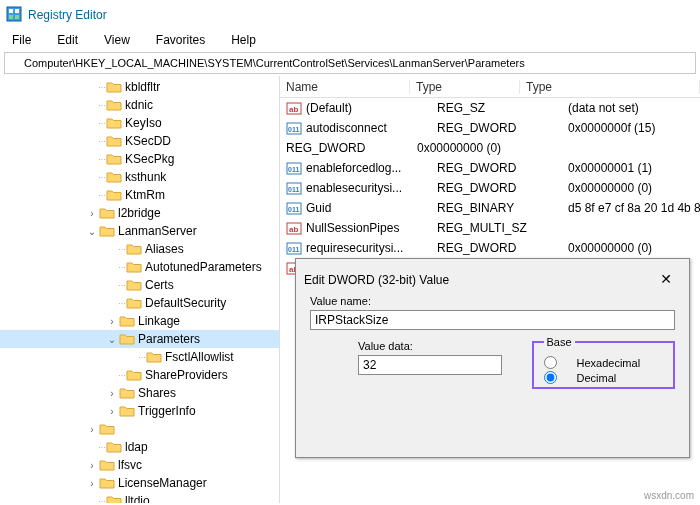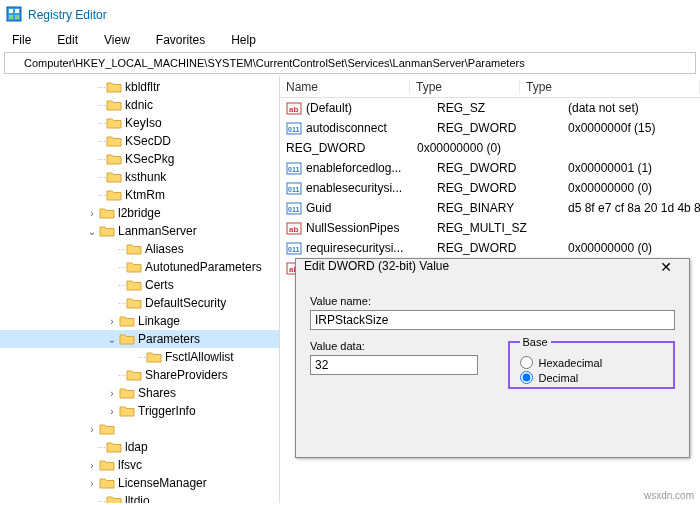--- a/index.html
+++ b/index.html
@@ -27,31 +27,31 @@
     .list-header div { padding: 0 6px; border-right: 1px solid #e8e8e8; }
     .list-row { display: flex; height: 20px; align-items: center; gap: 21px; }
     .list-row div { padding: 0 6px; white-space: nowrap; overflow: hidden; }
     .col-name { width: 130px; display: flex; align-items: center; gap: 4px; }
     .col-type { width: 110px; }
     .col-data { flex: 1; }
     
     .reg-icon { width: 16px; height: 16px; display: inline-flex; flex-shrink: 0; }
     
     .dialog { position: absolute; left: 295px; top: 258px; width: 395px; height: 200px; background: #f0f0f0; border: 1px solid #888; box-shadow: 1px 1px 3px rgba(0,0,0,.3); }
-    .dialog-title { height: 28px; display: flex; align-items: flex-start; padding: 0 8px; font-size: 12px; justify-content: space-between; }
+    .dialog-title { height: 28px; display: flex; align-items: flex-end; padding: 0 8px; font-size: 12px; justify-content: space-between; }
     .dialog-close { width: 30px; text-align: center; cursor: default; font-size: 14px; }
     .dialog-body { padding: 8px 14px; }
     .dialog-label { font-size: 11px; color: #000; margin-bottom: 3px; }
     .dialog-input { width: 100%; height: 20px; border: 1px solid #888; padding: 0 4px; font-size: 12px; background: #fff; }
     .dialog-input[readonly] { background: #fff; }
-    .dialog-row { display: flex; gap: 30px; margin-top: 10px; }
+    .dialog-row { display: flex; gap: 30px; margin-top: 10px; margin-left: 48px; }
     .dialog-col { flex: 1; }
     .fieldset { border: 2px solid #8b5cf6; padding: 6px 10px 1px; margin-top: -4px; }
     .fieldset legend { font-size: 11px; padding: 0 3px; }
-    .radio-row { display: flex; align-items: center; gap: 6px; font-size: 11px; margin: 2px 0; }
+    .radio-row { display: flex; align-items: center; gap: 20px; font-size: 11px; margin: 2px 0; }
     .dialog-buttons { display: flex; justify-content: flex-end; gap: 12px; padding: 0 14px 10px; margin-top: 6px; }
     .btn { width: 80px; height: 22px; border: 1px solid #888; background: #e1e1e1; font-size: 11px; cursor: default; }
     .btn.primary { border: 2px solid #0078d7; }
     
     .watermark { position: absolute; right: 6px; bottom: 4px; color: #999; font-size: 10px; }
   </style>
 </head>
 <body>
 
 <div class="titlebar">

